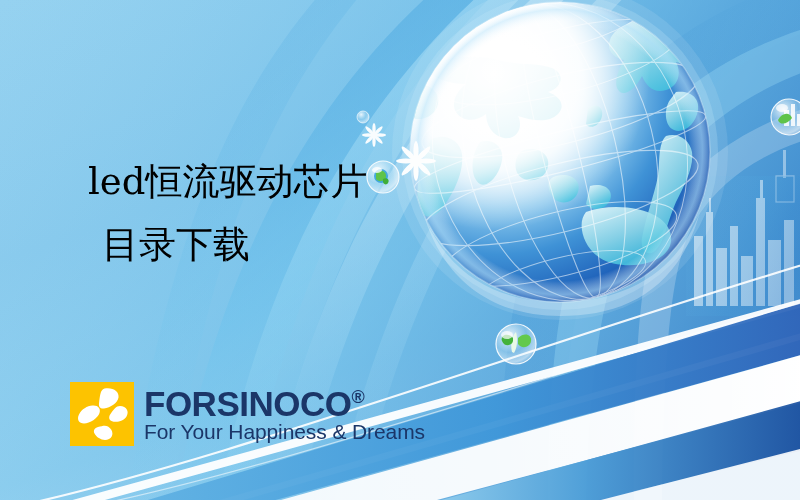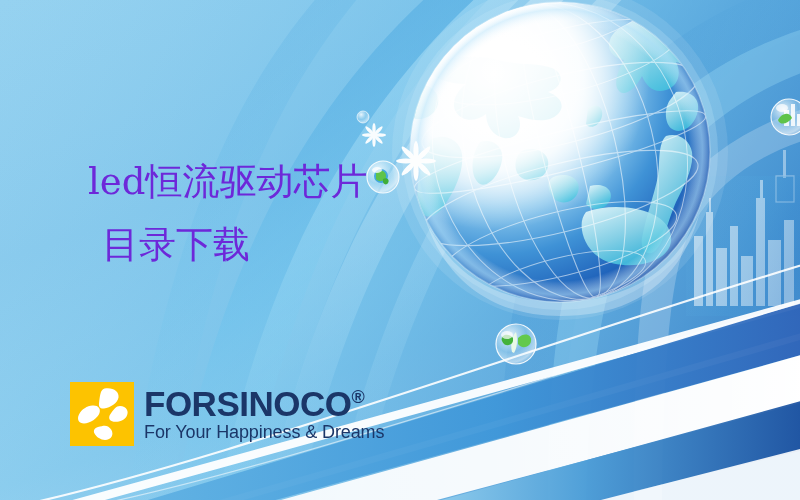--- a/index.html
+++ b/index.html
@@ -29,21 +29,21 @@
   
   #headline {
     position: absolute;
     left: 88px;
     top: 163px;
     z-index: 40;
     line-height: 1.0;
     white-space: nowrap;
   }
   #headline .hl-line {
-    color: #6d28d9;
+    color: #000000;
     font-family: "DejaVu Serif", "Liberation Serif", serif;
     font-size: 37px;
     letter-spacing: 0px;
     display: block;
   }
   #headline .hl-line.line1 {
     font-size: 37px;
   }
   #headline .hl-line.line2 {
     margin-top: 26px;
@@ -83,21 +83,21 @@
   }
   #logo-wordmark .reg {
     font-size: 18px;
     vertical-align: super;
     line-height: 1;
     font-weight: bold;
   }
   #logo-tagline {
     color: #1b3668;
     font-family: "Liberation Sans", sans-serif;
-    font-size: 18px;
+    font-size: 21px;
     line-height: 22px;
     letter-spacing: -0.1px;
     white-space: nowrap;
     margin-top: -1px;
   }
 </style>
 </head>
 <body>
 
 <div id="banner">

